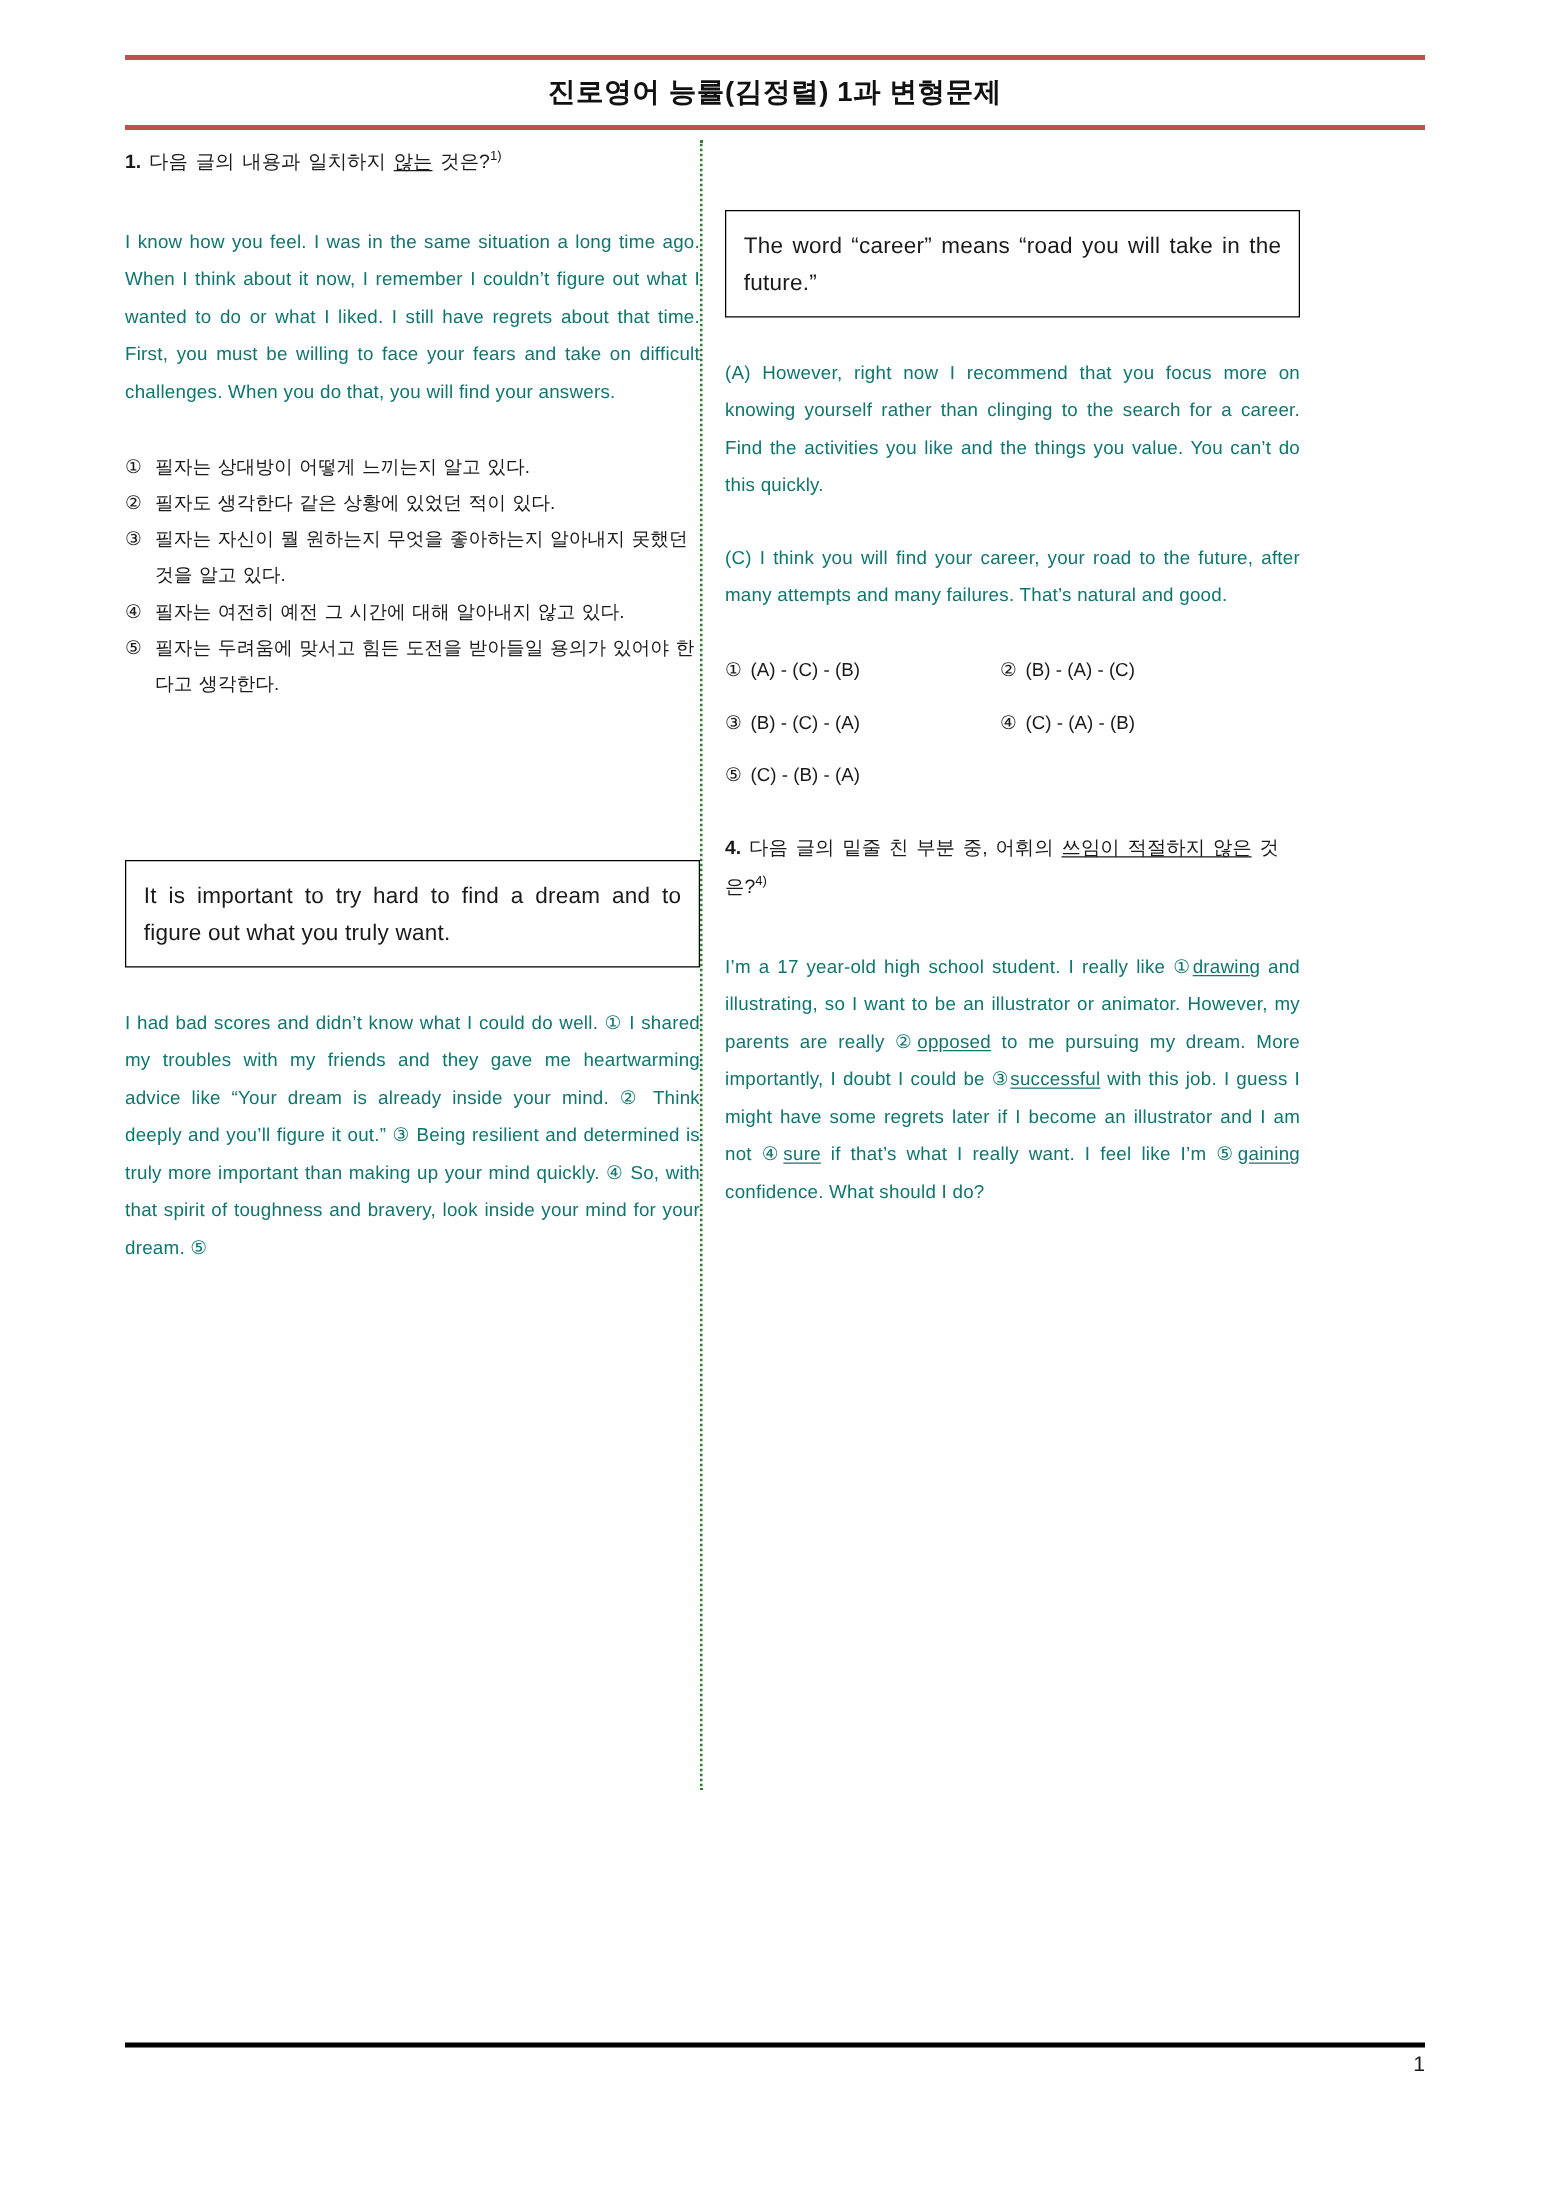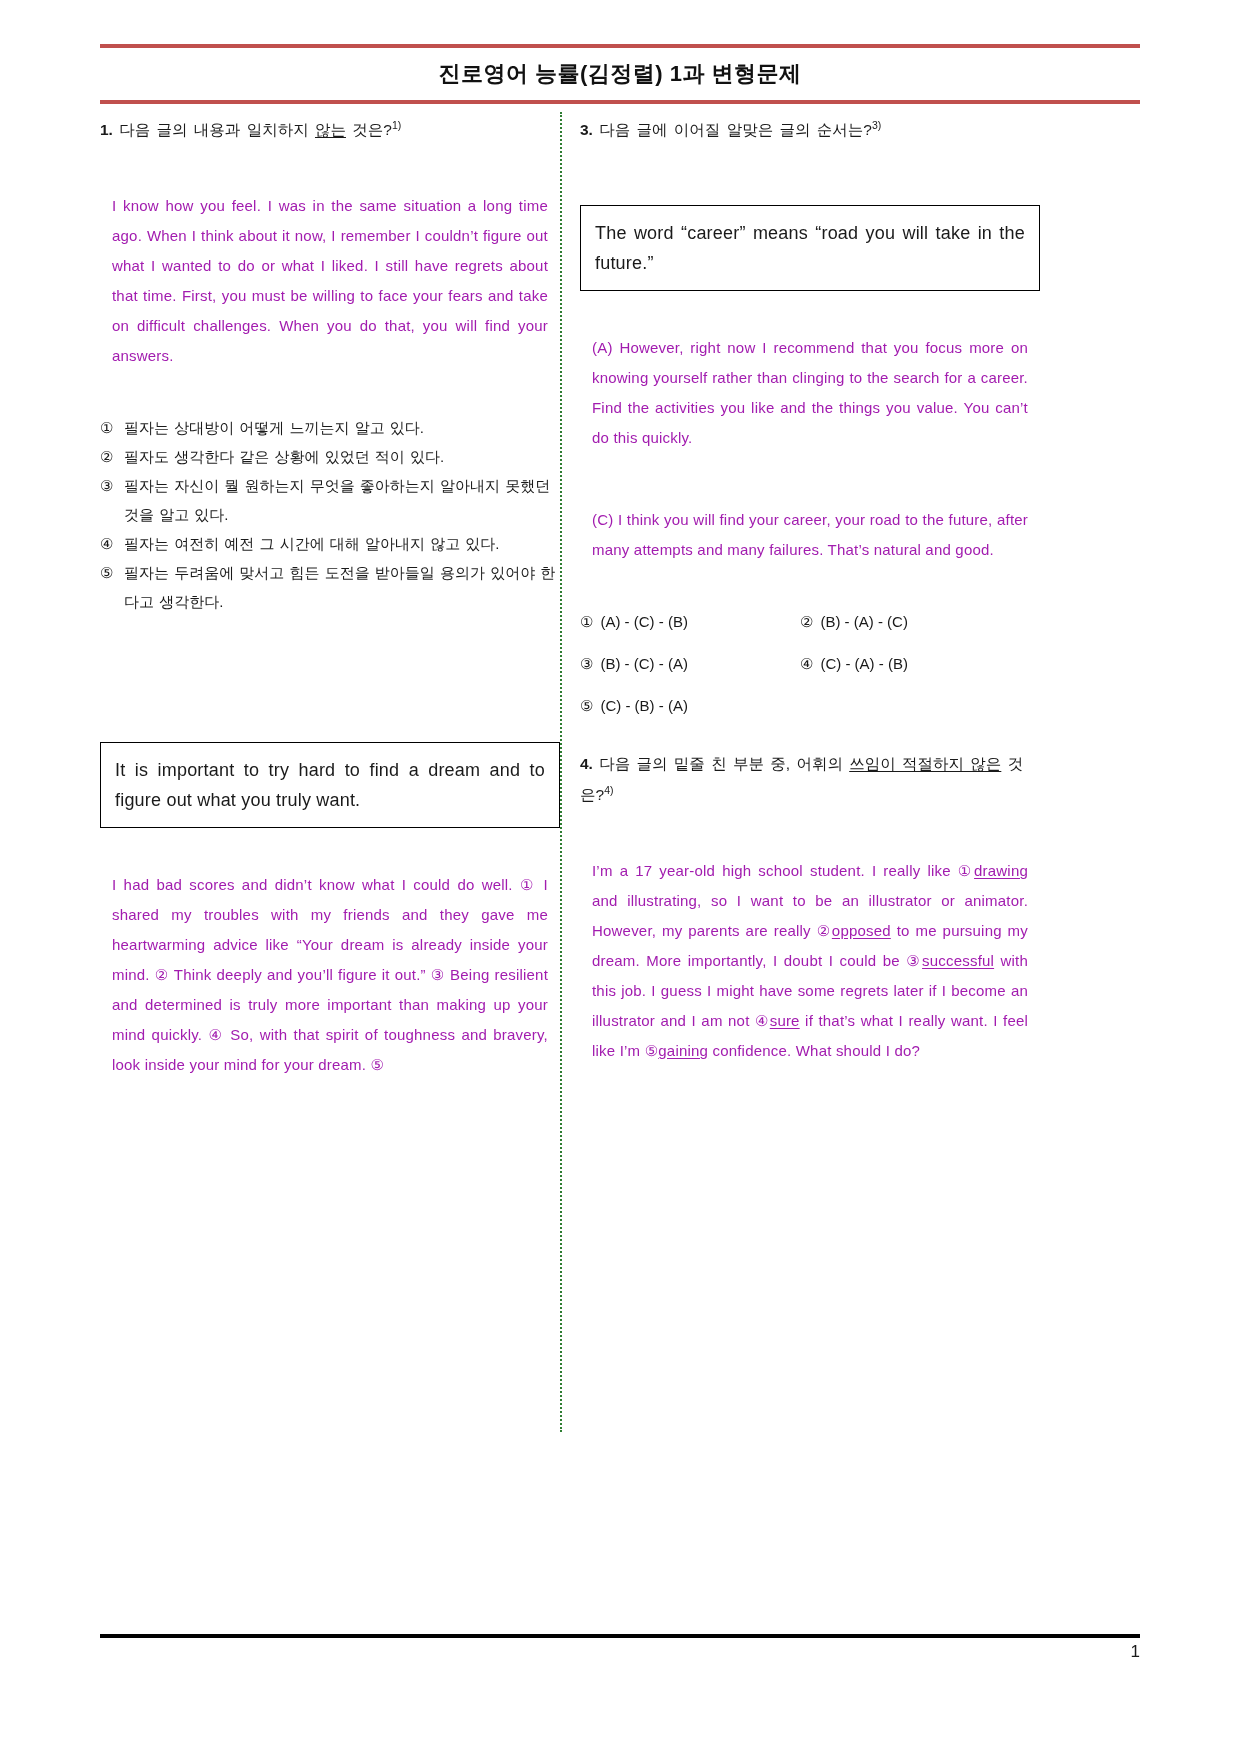--- a/index.html
+++ b/index.html
@@ -85,22 +85,22 @@
     font-size: 10.5px;
     vertical-align: super;
     letter-spacing: 0;
   }
 
   .passage {
     font-size: 15px;
     line-height: 30px;
     text-align: justify;
     text-justify: inter-word;
-    margin: 12px;
-    color: #a21caf;
+    margin: 0;
+    color: #0f766e;
     letter-spacing: 0.2px;
   }
   .passage u { text-decoration: underline; text-underline-offset: 2px; }
   .gap-sm { height: 14px; }
   .gap-md { height: 30px; }
   .gap-lg { height: 56px; }
   .gap-xl { height: 96px; }
 
   .boxed {
     border: 1.5px solid #000000;
@@ -220,21 +220,20 @@
       <div class="gap-md"></div>
 
       <p class="passage">I had bad scores and didn’t know what I could do well. ① I shared my troubles with my friends and they gave me heartwarming advice like “Your dream is already inside your mind. ② Think deeply and you’ll figure it out.” ③ Being resilient and determined is truly more important than making up your mind quickly. ④ So, with that spirit of toughness and bravery, look inside your mind for your dream. ⑤</p>
     </div>
 
   </div>
 
   <div class="col col-right">
 
     <div class="q-block">
-      <div class="q-head"><span class="num">3.</span><span> 다음 글에 이어질 알맞은 글의 순서는?</span><span class="fn">3)</span></div>
 
       <div class="gap-lg"></div>
 
       <div class="boxed">The word “career” means “road you will take in the future.”</div>
 
       <div class="gap-md"></div>
 
       <p class="passage">(A) However, right now I recommend that you focus more on knowing yourself rather than clinging to the search for a career. Find the activities you like and the things you value. You can’t do this quickly.</p>
       <div class="gap-sm"></div>
       <div class="gap-sm"></div>

